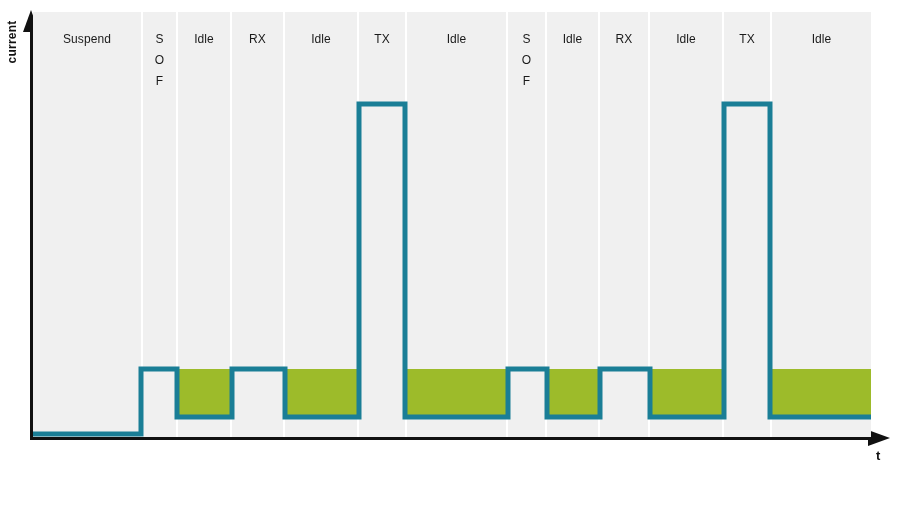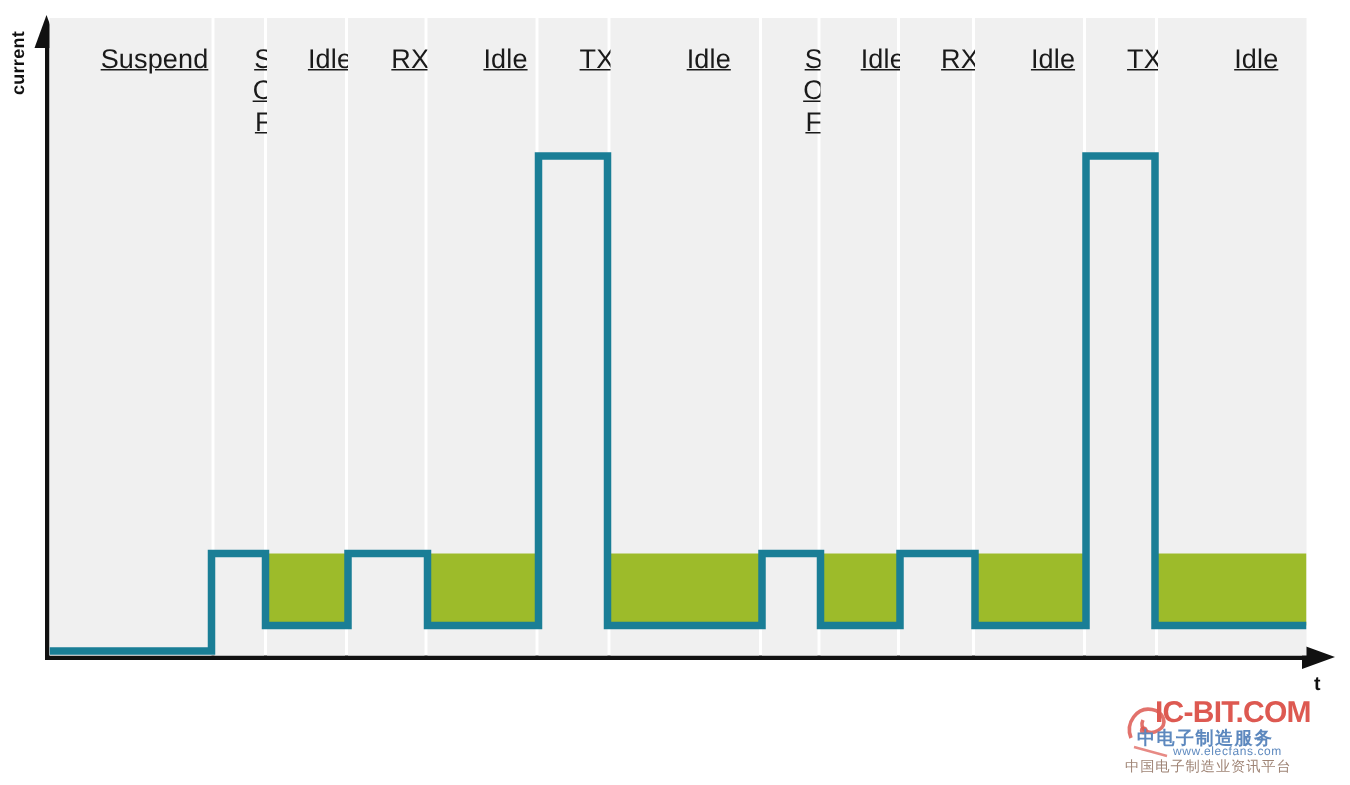--- a/index.html
+++ b/index.html
@@ -40,25 +40,24 @@
   
   #plot{
     position:absolute;left:33px;top:12px;width:838px;height:425px;
   }
   .band{
     position:absolute;top:0;height:425px;
     background:#f0f0f0;
     box-sizing:border-box;
   }
   .band-label{
-    position:absolute;top:17px;left:16px;width:100%;
-    text-align:center;font-size:18px;color:#1a1a1a;
+    position:absolute;top:17px;left:0;width:100%;
+    text-align:center;font-size:12px;color:#1a1a1a;
     line-height:21px;white-space:pre-line;
     letter-spacing:.1px;
-    text-decoration:underline;
   }
 
   
   #wave-svg{position:absolute;left:0;top:0;width:838px;height:425px;}
 
   
   #legend-box{
     position:absolute;left:345px;top:463px;width:216px;height:42px;
     background:#9dbb2a;display:flex;align-items:center;justify-content:center;
   }
@@ -155,25 +154,14 @@
           <rect x="372" y="357" width="103" height="48" fill="#9dbb2a"></rect>
           <rect x="514" y="357" width="53" height="48" fill="#9dbb2a"></rect>
           <rect x="617" y="357" width="74" height="48" fill="#9dbb2a"></rect>
           <rect x="737" y="357" width="101" height="48" fill="#9dbb2a"></rect>
         </g>
       <path id="wave-path" fill="none" stroke="#1a7e96" stroke-width="5" stroke-linejoin="miter" stroke-linecap="butt" d="M 0 422 L 108 422 L 108 357 L 144 357 L 144 405 L 199 405 L 199 357 L 252 357 L 252 405 L 326 405 L 326 92 L 372 92 L 372 405 L 475 405 L 475 357 L 514 357 L 514 405 L 567 405 L 567 357 L 617 357 L 617 405 L 691 405 L 691 92 L 737 92 L 737 405 L 838 405"></path>
     </svg>
   </div>
 
 
-  <div id="watermark">
-    <svg id="wm-swirl" width="40" height="42" viewBox="0 0 40 42">
-      <path d="M6 26 C2 16, 10 5, 20 7 C28 8.5, 31 17, 24 21 C18 24.5, 11 20, 14 14" fill="none" stroke="#d6352b" stroke-width="2.4" opacity=".85"></path>
-      <circle cx="14.5" cy="21" r="2.6" fill="#d6352b" opacity=".85"></circle>
-      <path d="M8 32 L30 38" stroke="#d6352b" stroke-width="1.6" opacity=".7"></path>
-    </svg>
-    <div id="wm-main">IC-BIT.COM</div>
-    <div id="wm-sub">中电子制造服务</div>
-    <div id="wm-url">www.elecfans.com</div>
-    <div id="wm-cn">中国电子制造业资讯平台</div>
-  </div>
 
 </div>
 
 </body></html>

